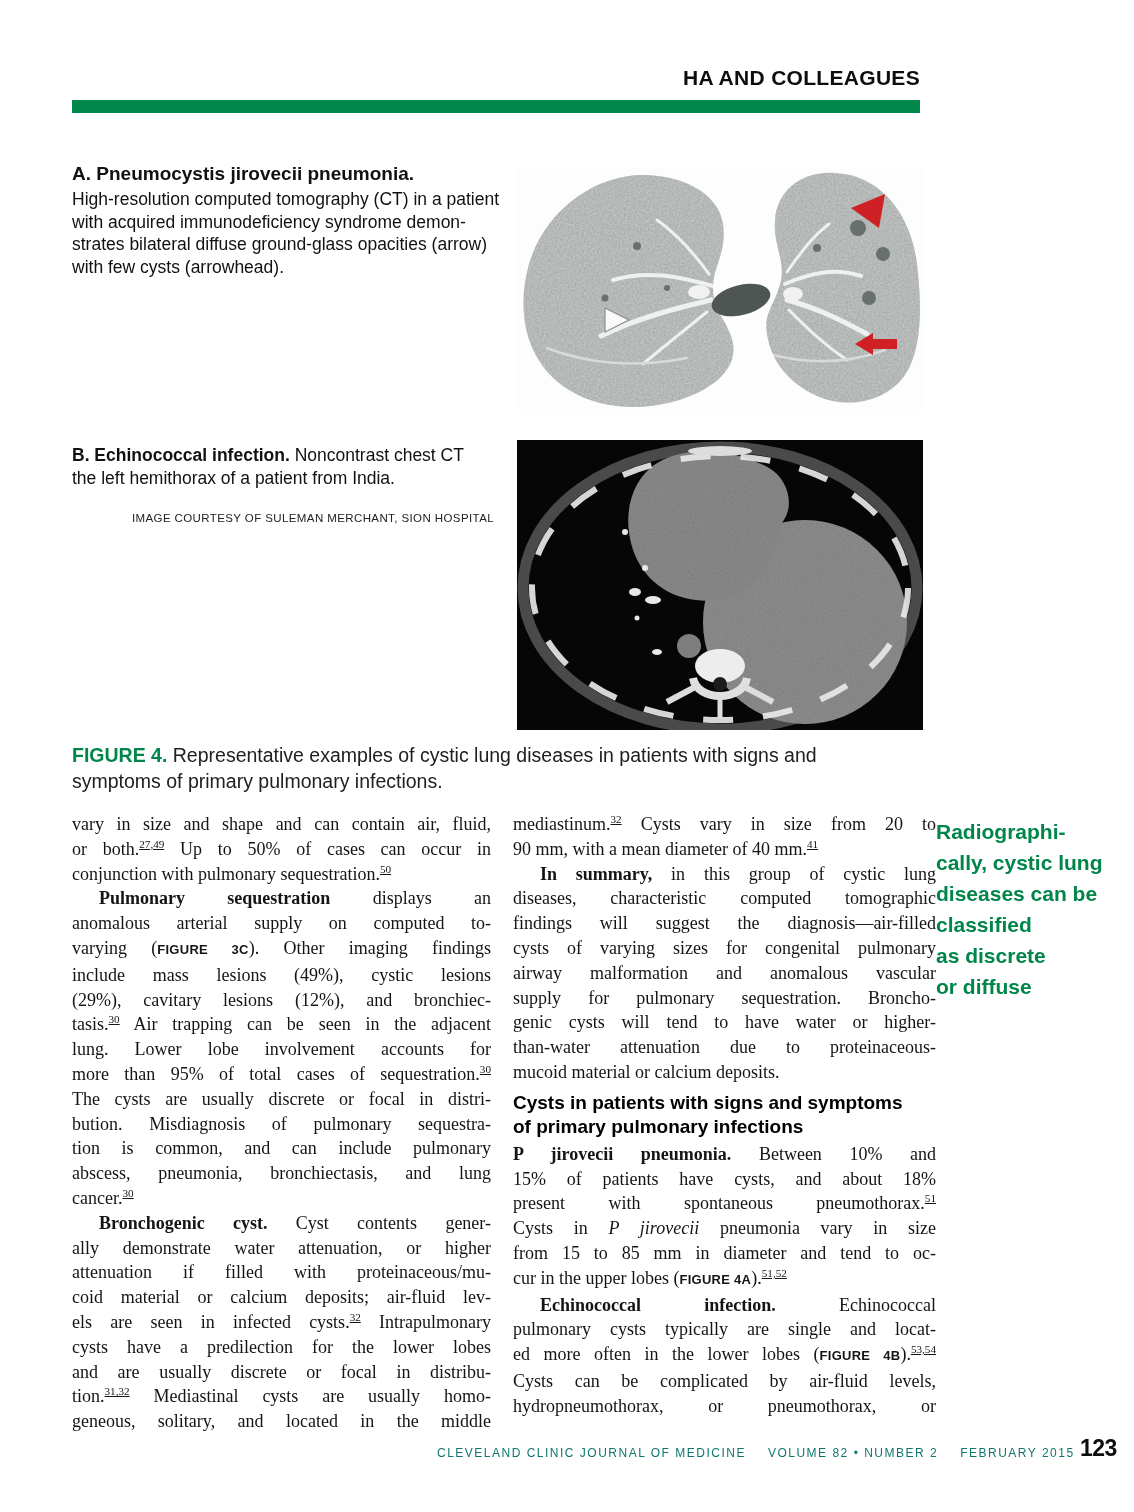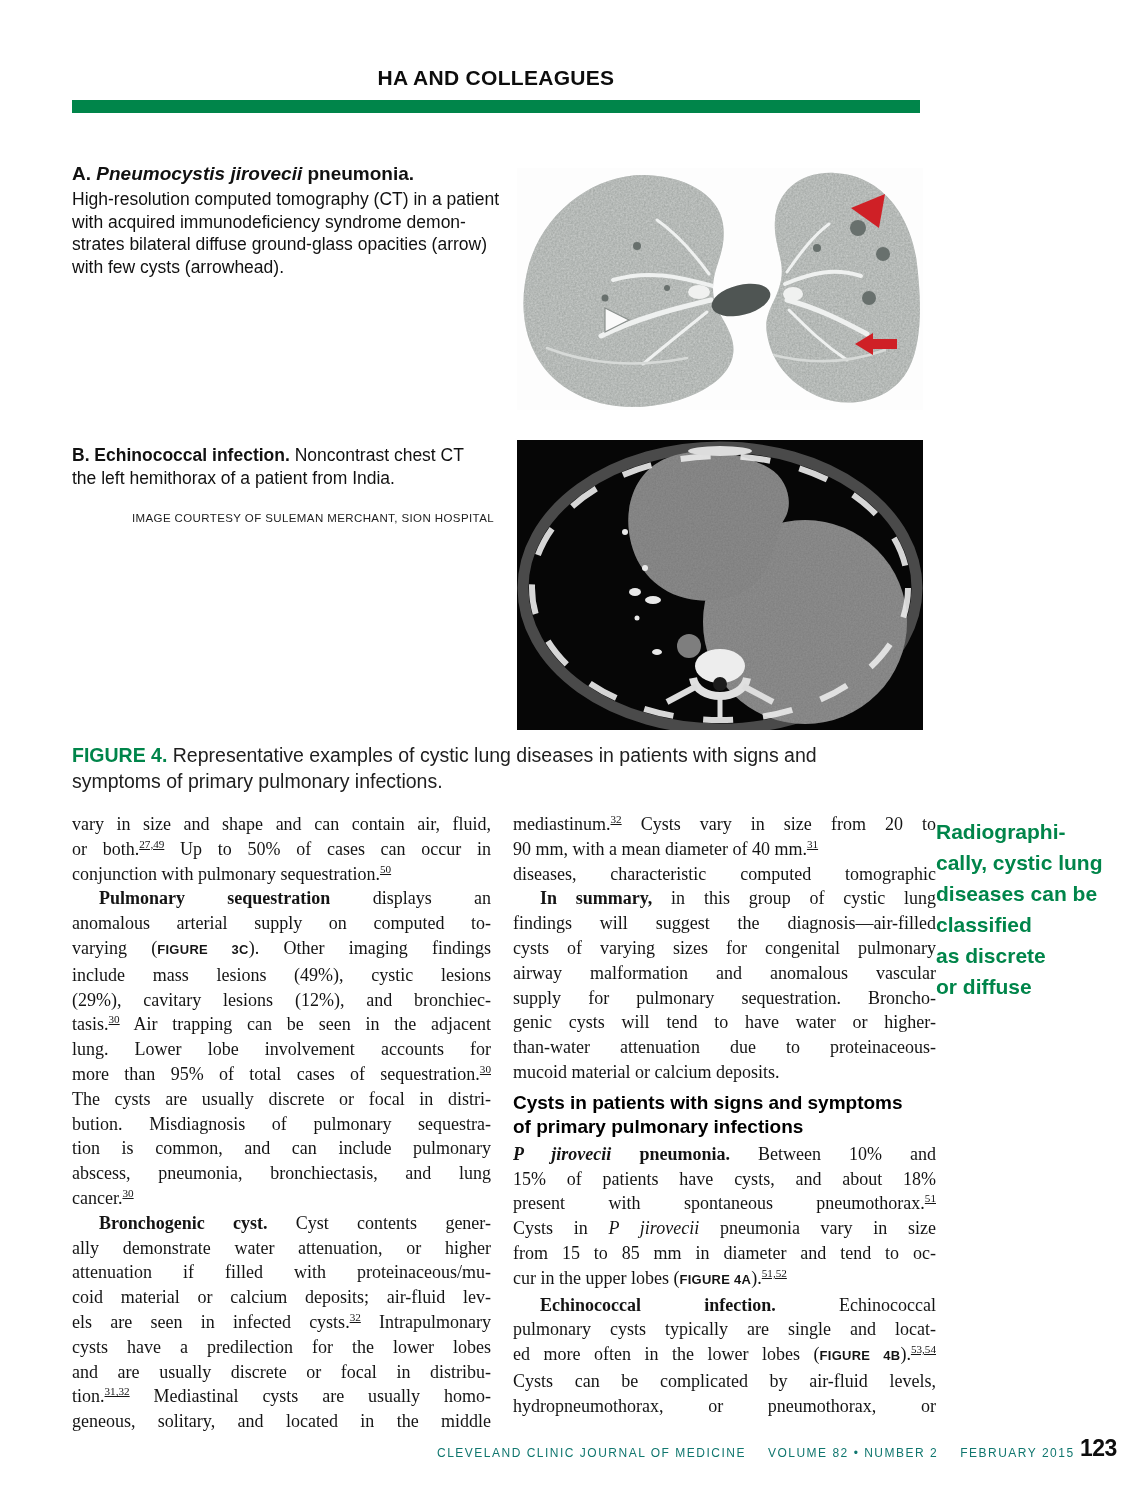--- a/index.html
+++ b/index.html
@@ -1,19 +1,19 @@
 <!DOCTYPE html>
 <html><head>
 <meta charset="utf-8">
 <style>
   html,body{margin:0;padding:0;background:#e8e8e8;}
   .page{position:relative;width:1134px;height:1512px;background:#ffffff;margin:0 auto;overflow:hidden;
         font-family:"Liberation Serif",serif;color:#141414;}
   
-  .running-head{position:absolute;top:66px;left:72px;width:848px;text-align:center;
+  .running-head{position:absolute;top:66px;left:72px;width:848px;text-align:right;
     font-family:"Liberation Sans",sans-serif;font-weight:bold;font-size:21px;letter-spacing:.3px;color:#0d0d0d;}
   .green-rule{position:absolute;top:100px;left:72px;width:848px;height:13px;background:#00854a;}
   
   .figcap{position:absolute;left:72px;width:446px;font-family:"Liberation Sans",sans-serif;
     font-size:17.5px;line-height:22.5px;color:#111;}
   .figcap-a{top:162px;}
   .figcap-b{top:444px;}
   .figcap .cap-title{font-size:19px;line-height:24px;font-weight:bold;margin-bottom:2px;}
   .credit{margin-top:18px;text-align:right;padding-right:24px;font-size:11.5px;letter-spacing:.4px;color:#222;}
   
@@ -27,21 +27,21 @@
   .run-g{color:#00854a;font-weight:bold;text-align:right;}
   
   .bodycol{position:absolute;top:812px;font-size:18px;line-height:24.8px;}
   .col-left{left:72px;width:419px;}
   .col-right{left:513px;width:423px;}
   .bodycol .tline{text-align:justify;text-align-last:justify;white-space:normal;}
   .bodycol .tline.endline{text-align-last:left;}
   .tline.ind{text-indent:27px;}
   .run-b{font-weight:bold;}
   .run-i{font-style:italic;}
-  .run-bi{font-weight:bold;font-style:italic;}
+  .run-bi{font-weight:bold;}
   .run-fig{font-family:"Liberation Sans",sans-serif;font-weight:bold;font-size:.72em;letter-spacing:.3px;}
   sup{font-size:.62em;line-height:0;vertical-align:super;text-decoration:underline;}
   .subhead{font-family:"Liberation Sans",sans-serif;font-weight:bold;font-size:19px;line-height:24px;
     color:#000;margin:6px 0 3px 0;}
   .subhead .tline{text-align:left !important;text-align-last:auto !important;}
   
   .pullquote{position:absolute;top:816px;left:936px;width:190px;
     font-family:"Liberation Sans",sans-serif;font-weight:bold;font-size:21px;line-height:31px;color:#00854a;}
   .pullquote .tline{white-space:nowrap;}
   
@@ -208,25 +208,25 @@
         <div class="tline"><span>cysts have a predilection for the lower lobes</span></div>
         <div class="tline"><span>and are usually discrete or focal in distribu-</span></div>
         <div class="tline"><span>tion.</span><sup>31,32</sup><span> Mediastinal cysts are usually homo-</span></div>
         <div class="tline"><span>geneous, solitary, and located in the middle</span></div>
       </div>
   </div>
 
   <div class="bodycol col-right">
     <div>
         <div class="tline"><span>mediastinum.</span><sup>32</sup><span> Cysts vary in size from 20 to</span></div>
-        <div class="tline endline"><span>90 mm, with  a mean diameter of 40 mm.</span><sup>31</sup></div>
-      </div>
-    <div>
+        <div class="tline endline"><span>90 mm, with  a mean diameter of 40 mm.</span><sup>41</sup></div>
+      </div>
+    <div>
+        <div class="tline ind"><span class="run-b">In summary,</span><span> in this group of cystic lung</span></div>
         <div class="tline"><span>diseases, characteristic computed tomographic</span></div>
-        <div class="tline ind"><span class="run-b">In summary,</span><span> in this group of cystic lung</span></div>
         <div class="tline"><span>findings will suggest the diagnosis—air-filled</span></div>
         <div class="tline"><span>cysts of varying sizes for congenital pulmonary</span></div>
         <div class="tline"><span>airway malformation and anomalous vascular</span></div>
         <div class="tline"><span>supply for pulmonary sequestration. Broncho-</span></div>
         <div class="tline"><span>genic cysts will tend to have water or higher-</span></div>
         <div class="tline"><span>than-water attenuation due to proteinaceous-</span></div>
         <div class="tline endline"><span>mucoid material or calcium deposits.</span></div>
       </div>
     <div class="subhead">
         <div class="tline"><span>Cysts in patients with signs and symptoms</span></div>

